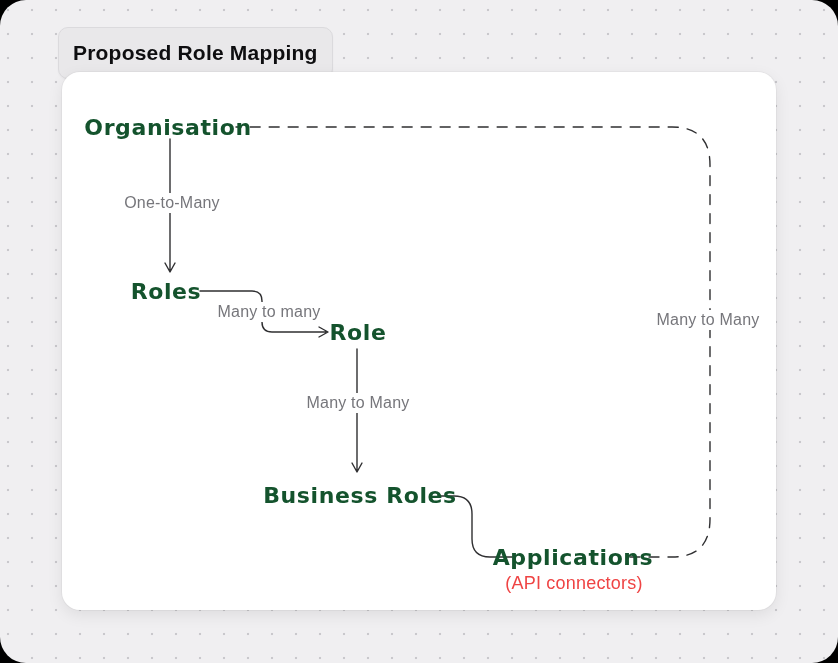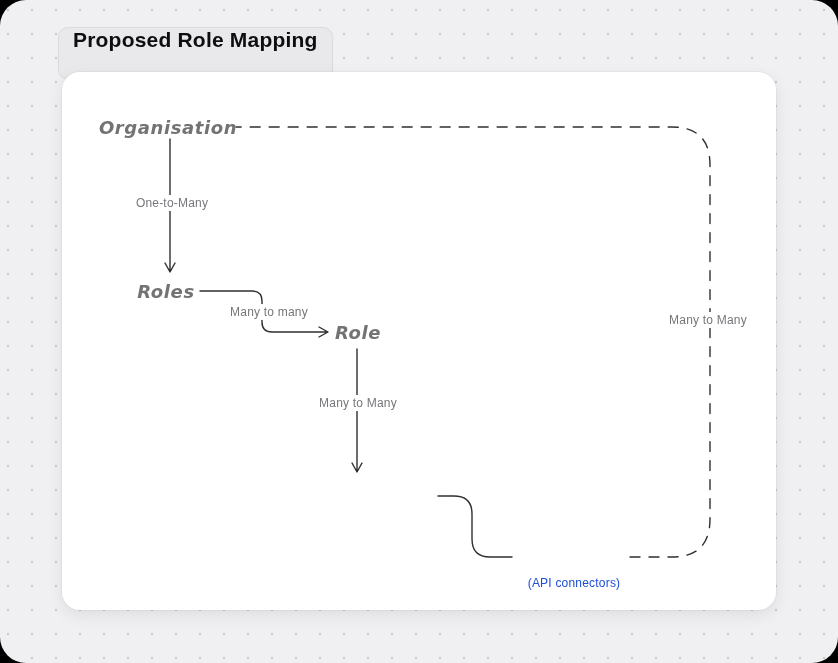--- a/index.html
+++ b/index.html
@@ -21,21 +21,21 @@
     background-size: 24px 24px;
     background-position: -4px -2px;
   }
   .title-pill {
     position: absolute;
     left: 58px;
     top: 27px;
     height: 52px;
     padding: 0 14px;
     display: flex;
-    align-items: flex-start;
+    align-items: center;
     background: #e9e8ea;
     border: 1px solid #dbdadd;
     border-radius: 10px;
     box-sizing: border-box;
     box-shadow: 0 1px 2px rgba(0,0,0,0.04);
   }
   .title-pill span {
     font-size: 21px;
     font-weight: bold;
     color: #0e0e10;
@@ -65,45 +65,44 @@
     stroke-width: 1.4;
     stroke-linecap: round;
     stroke-linejoin: round;
   }
   .connectors path.dashed {
     stroke-dasharray: 10 9;
   }
   .node {
     position: absolute;
     transform: translate(-50%, -50%);
-    color: #737373;
+    color: #14532d;
     font-family: "DejaVu Sans", sans-serif;
-    font-style: italic;
     font-weight: 600;
-    font-size: 18px;
+    font-size: 22px;
     letter-spacing: 0.6px;
     white-space: nowrap;
     z-index: 3;
   }
   .edge-label {
     position: absolute;
     transform: translate(-50%, -50%);
     color: #76767b;
-    font-size: 12px;
+    font-size: 16px;
     letter-spacing: 0.2px;
     white-space: nowrap;
     background: #ffffff;
     padding: 1px 4px;
     z-index: 2;
   }
   .sub-label {
     position: absolute;
     transform: translate(-50%, -50%);
-    color: #1d4ed8;
-    font-size: 12px;
+    color: #ef4444;
+    font-size: 18px;
     letter-spacing: 0.2px;
     white-space: nowrap;
     z-index: 2;
   }
 </style>
 </head>
 <body>
 
 <div class="window">
 
@@ -122,20 +121,22 @@
       <path d="M295 277 L295 399 M290 391 L295 400 L300 391"></path>
 
       <path d="M376 424 L392 424 Q410 424 410 442 L410 467 Q410 485 428 485 L450 485"></path>
 
       <path class="dashed" d="M568 485 L610 485 Q648 485 648 447 L648 93 Q648 55 610 55 L174 55"></path>
     </svg>
 
     <div class="node" style="left:106px; top:55px">Organisation</div>
     <div class="node" style="left:104px; top:219px">Roles</div>
     <div class="node" style="left:296px; top:260px">Role</div>
+    <div class="node" style="left:298px; top:423px">Business Roles</div>
+    <div class="node" style="left:511px; top:485px">Applications</div>
 
     <div class="edge-label" style="left:110px; top:131px">One-to-Many</div>
     <div class="edge-label" style="left:207px; top:240px">Many to many</div>
     <div class="edge-label" style="left:296px; top:331px">Many to Many</div>
     <div class="edge-label" style="left:646px; top:248px">Many to Many</div>
 
     <div class="sub-label" style="left:512px; top:511px">(API connectors)</div>
 
   </div>
 </div>

